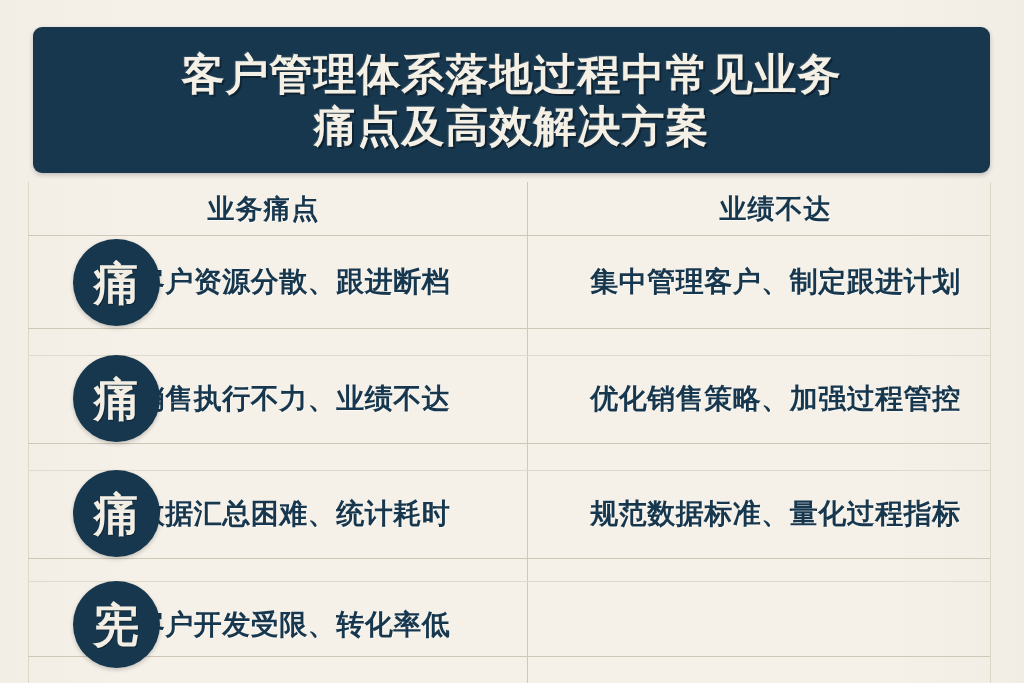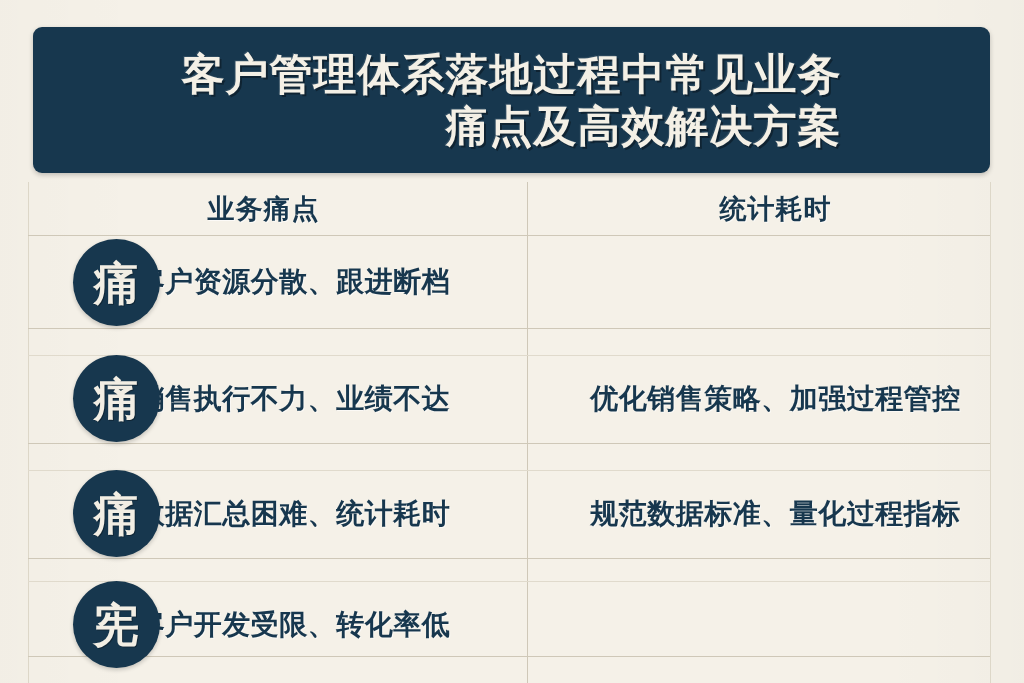--- a/index.html
+++ b/index.html
@@ -49,21 +49,21 @@
     align-items: center;
     justify-content: center;
     box-sizing: border-box;
     padding: 0 26px;
   }
   .title-text {
     color: #f4f0e6;
     font-size: 43px;
     font-weight: 700;
     line-height: 1.22;
-    text-align: right;
+    text-align: center;
     letter-spacing: 1px;
     text-shadow:
       2px 2px 0 rgba(0,0,0,0.35),
       -1px -1px 0 rgba(255,255,255,0.10);
     font-family: "Liberation Sans", "DejaVu Sans", sans-serif;
   }
 
   
   .table-wrap {
     position: absolute;
@@ -199,33 +199,36 @@
 
     <div class="frame-left"></div>
     <div class="frame-right"></div>
     <div class="col-divider"></div>
 
     <div class="head-row">
       <div class="head-cell left">
         <span class="head-label">业务痛点</span>
       </div>
       <div class="head-cell right">
-        <span class="head-label">统计耗时</span>
+        <span class="head-label">业绩不达</span>
       </div>
     </div>
 
     <div class="hrule" style="top:53px"></div>
 
     <div class="badge" style="top:57px">
       <span class="badge-glyph">痛</span>
     </div>
     <div class="row" style="top:53px; height:93px">
       <div class="cell pain">
         <span class="cell-text">客户资源分散、跟进断档</span>
       </div>
+      <div class="cell sol">
+        <span class="cell-text">集中管理客户、制定跟进计划</span>
+      </div>
     </div>
     <div class="hrule" style="top:146px"></div>
     <div class="hrule faint" style="top:173px"></div>
 
     <div class="badge" style="top:173px">
       <span class="badge-glyph">痛</span>
     </div>
     <div class="row" style="top:173px; height:88px">
       <div class="cell pain">
         <span class="cell-text">销售执行不力、业绩不达</span>

